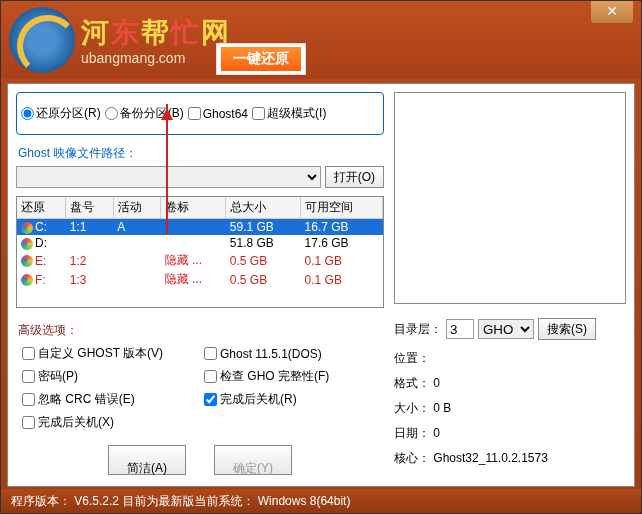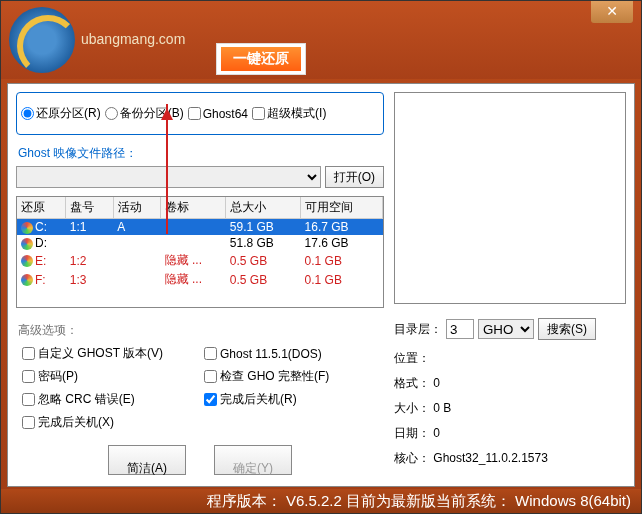--- a/index.html
+++ b/index.html
@@ -31,43 +31,46 @@
 .btn { border: 1px solid #888; background: linear-gradient(#fdfdfd, #e8e8e8); padding: 2px 8px; height: 22px; cursor: pointer; font-size: 12px; font-family: inherit; }
 .btn-lg { height: 26px; padding: 14px 18px; }
 .btn:disabled { color: #999; }
 .table-wrap { border: 1px solid #888; margin-top: 8px; height: 112px; overflow: hidden; }
 table { width: 100%; border-collapse: collapse; font-size: 12px; }
 th { background: #f4f4f4; border-right: 1px solid #ccc; border-bottom: 1px solid #ccc; padding: 2px 4px; text-align: left; font-weight: normal; }
 td { padding: 1px 4px; }
 tr.selected td { background: #1a6fd8; color: #fff; }
 .disk-icon { display: inline-block; width: 12px; height: 12px; border-radius: 50%; background: conic-gradient(#e84c3d, #f0c040, #4ad050, #3080e0, #e84c3d); vertical-align: middle; margin-right: 2px; }
 .red-text { color: #d02020; }
-.adv-label { color: #737373; margin: 14px 0 6px 2px; display: block; }
+.adv-label { color: #7f1d1d; margin: 14px 0 6px 2px; display: block; }
 .adv-grid { display: grid; grid-template-columns: 1fr 1fr; gap: 6px 8px; padding: 0 6px; }
 .adv-grid label { display: flex; align-items: center; gap: 3px; }
 .bottom-btns { display: flex; gap: 28px; justify-content: center; margin-top: 14px; }
 .preview-box { border: 1px solid #888; width: 232px; height: 212px; background: #fff; }
 .side-controls { margin-top: 14px; }
 .side-row { display: flex; align-items: center; gap: 4px; margin-bottom: 10px; }
 .side-row input[type=text] { width: 28px; height: 20px; border: 1px solid #999; text-align: left; padding: 0 3px; }
 .side-row select { width: 56px; height: 20px; border: 1px solid #999; }
 .stat-line { margin: 6px 0 8px 0; }
 .arrow { position: absolute; left: 150px; top: 12px; width: 2px; height: 130px; background: #d02020; pointer-events: none; }
 .arrow::before { content: ""; position: absolute; top: -2px; left: -5px; border: 6px solid transparent; border-bottom: 12px solid #d02020; }
-.statusbar { position: absolute; left: 0; right: 0; bottom: 0; height: 24px; background: linear-gradient(#b04818, #903810); color: #fff; display: flex; justify-content: flex-end; align-items: center; padding: 0 10px; font-size: 15px; }
+.statusbar { position: absolute; left: 0; right: 0; bottom: 0; height: 24px; background: linear-gradient(#b04818, #903810); color: #fff; display: flex; justify-content: flex-start; align-items: center; padding: 0 10px; font-size: 12px; }
 </style>
 </head>
 <body>
 
 <div class="window">
   <div class="titlebar">
     <div class="close-btn">✕</div>
     <div class="logo-area">
       <div class="logo-icon"></div>
       <div class="logo-text">
+        <div class="logo-title">
+          <span>河</span><span>东</span><span>帮</span><span>忙</span><span>网</span>
+        </div>
         <div class="logo-sub">ubangmang.com</div>
       </div>
     </div>
     <div class="badge-btn">
       <div class="badge-inner">一键还原</div>
     </div>
   </div>
 
   <div class="content">
 

